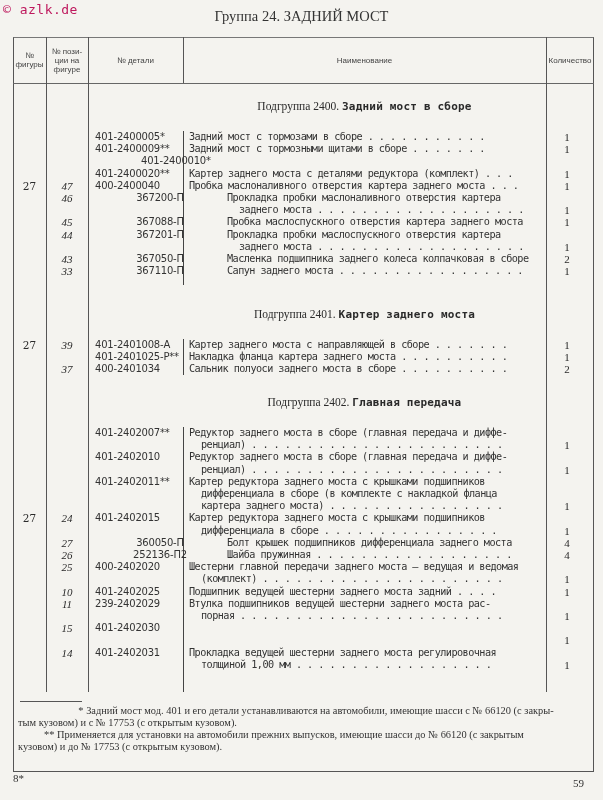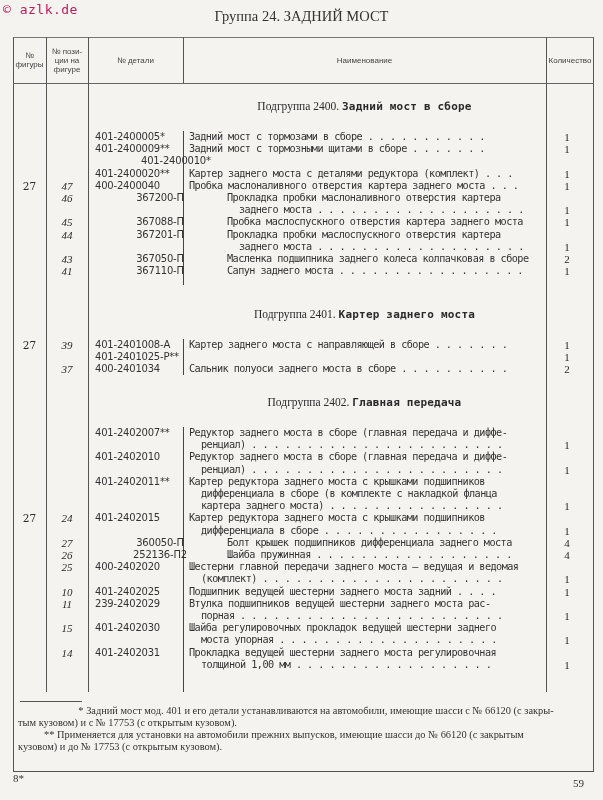--- a/index.html
+++ b/index.html
@@ -153,21 +153,21 @@
       <span class="c-fig"></span>
       <span class="c-pos">43</span>
       <span class="c-part sub-part">367050-П</span>
       <span class="c-name i1">
         <span class="ln">Масленка подшипника заднего колеса колпачковая в сборе</span>
       </span>
       <span class="c-qty" style="top: 0px;">2</span>
     </div>
     <div class="abs row" style="top: 265.2px; height: 12.2px;">
       <span class="c-fig"></span>
-      <span class="c-pos">41</span>
+      <span class="c-pos">33</span>
       <span class="c-part sub-part">367110-П</span>
       <span class="c-name i1">
         <span class="ln">Сапун заднего моста . . . . . . . . . . . . . . . . .</span>
       </span>
       <span class="c-qty" style="top: 0px;">1</span>
     </div>
     <div class="abs sub" style="top: 308px;"><span>Подгруппа 2401.</span> <b>Картер заднего моста</b></div>
     <div class="abs namebar" style="left: 183px; top: 339px; height: 36px;"></div>
     <div class="abs row" style="top: 339px; height: 12.2px;">
       <span class="c-fig">27</span>
@@ -175,20 +175,23 @@
       <span class="c-part">401-2401008-А</span>
       <span class="c-name">
         <span class="ln">Картер заднего моста с направляющей в сборе . . . . . . .</span>
       </span>
       <span class="c-qty" style="top: 0px;">1</span>
     </div>
     <div class="abs row" style="top: 351.2px; height: 12.2px;">
       <span class="c-fig"></span>
       <span class="c-pos"></span>
       <span class="c-part">401-2401025-Р**</span>
+      <span class="c-name">
+        <span class="ln">Накладка фланца картера заднего моста . . . . . . . . . .</span>
+      </span>
       <span class="c-qty" style="top: 0px;">1</span>
     </div>
     <div class="abs row" style="top: 363.4px; height: 12.2px; padding-left: 42px;">
       <span class="c-fig"></span>
       <span class="c-pos">37</span>
       <span class="c-part">400-2401034</span>
       <span class="c-name">
         <span class="ln">Сальник полуоси заднего моста в сборе . . . . . . . . . .</span>
       </span>
       <span class="c-qty" style="top: 0px;">2</span>
@@ -280,24 +283,20 @@
       <span class="c-name">
         <span class="ln">Втулка подшипников ведущей шестерни заднего моста рас-</span>
         <span class="ln cont">порная . . . . . . . . . . . . . . . . . . . . . . . .</span>
       </span>
       <span class="c-qty" style="top: 12.2px;">1</span>
     </div>
     <div class="abs row" style="top: 622.2px; height: 24.4px;">
       <span class="c-fig"></span>
       <span class="c-pos">15</span>
       <span class="c-part">401-2402030</span>
-      <span class="c-name">
-        <span class="ln">Шайба регулировочных прокладок ведущей шестерни заднего</span>
-        <span class="ln cont">моста упорная . . . . . . . . . . . . . . . . . . . .</span>
-      </span>
       <span class="c-qty" style="top: 12.2px;">1</span>
     </div>
     <div class="abs row" style="top: 646.6px; height: 24.4px;">
       <span class="c-fig"></span>
       <span class="c-pos">14</span>
       <span class="c-part">401-2402031</span>
       <span class="c-name">
         <span class="ln">Прокладка ведущей шестерни заднего моста регулировочная</span>
         <span class="ln cont">толщиной 1,00 мм . . . . . . . . . . . . . . . . . .</span>
       </span>

